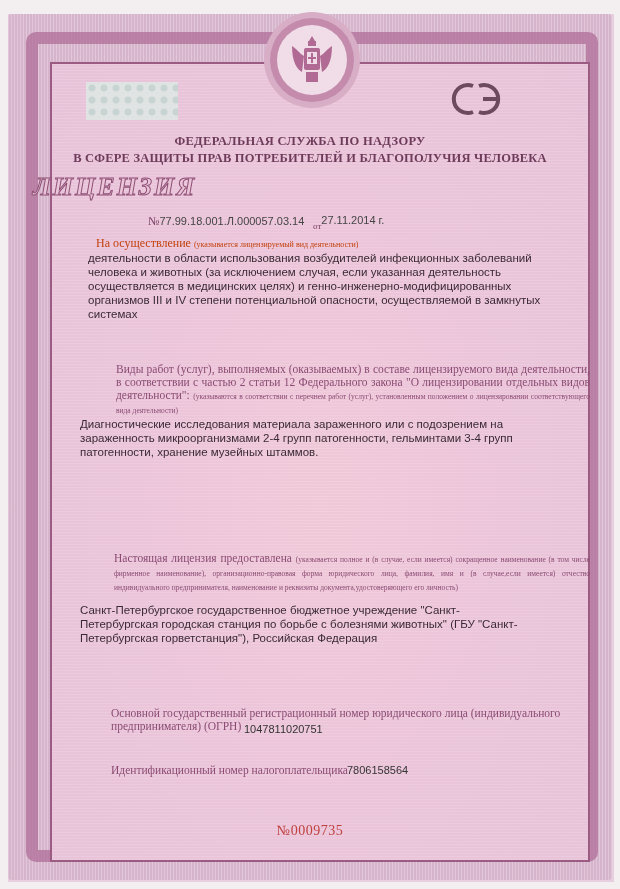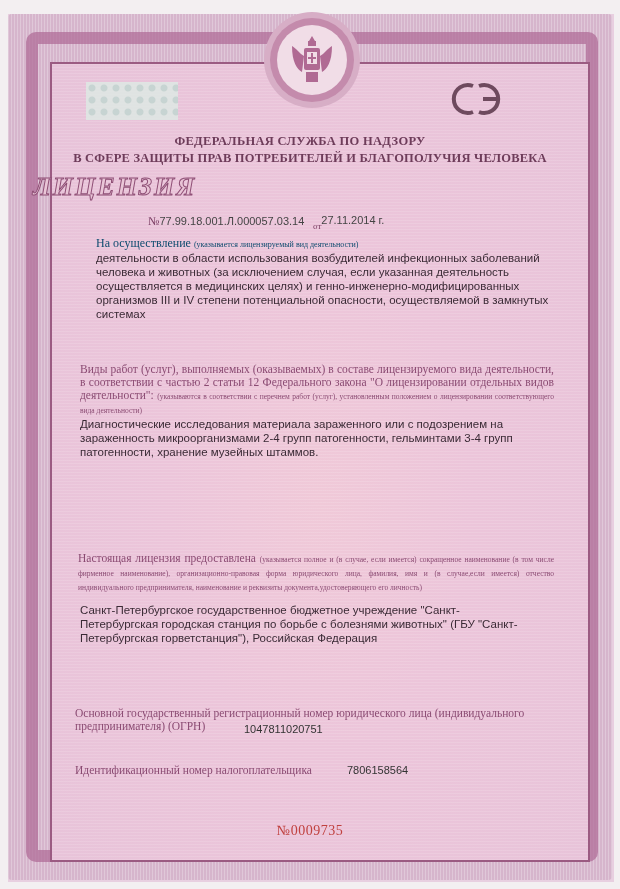--- a/index.html
+++ b/index.html
@@ -69,24 +69,24 @@
       color: #e9c5d7;
       -webkit-text-stroke: 1px #8f4f76;
       font-family: "Liberation Serif", serif;
       font-style: italic;
       margin-left: 33px;
     }
     .num { left: 148px; top: 214px; font-size: 11px; color: #444; }
     .num .sym { font-family: "Liberation Serif", serif; color: #7a3d63; font-size: 12px; }
     .from { left: 313px; top: 214px; font-size: 11px; color: #444; }
     .from .ot { font-family: "Liberation Serif", serif; font-size: 9px; color: #7a3d63; position: relative; top: 5px; margin-top: 8px; }
-    .lbl { font-family: "Liberation Serif", serif; color: #0c4a6e; font-size: 12px; }
+    .lbl { font-family: "Liberation Serif", serif; color: #c2410c; font-size: 12px; }
     .lbl small { font-size: 8px; }
     .body-text { color: #3a2a35; font-size: 11.5px; line-height: 14px; }
-    .small-serif { font-family: "Liberation Serif", serif; color: #8a4a72; font-size: 11.5px; line-height: 13px; text-align: justify; }
+    .small-serif { font-family: "Liberation Serif", serif; color: #8a4a72; font-size: 11.5px; line-height: 13px; text-align: justify; margin-left: 36px; }
     .small-serif small { font-size: 7.5px; }
     .value { color: #333; font-size: 11px; }
     .serial {
       position: absolute; left: 0; width: 620px; top: 823px; text-align: center;
       font-family: "Liberation Serif", serif; font-size: 14px; color: #c0413f; letter-spacing: 0.5px;
     }
   </style>
 </head>
 <body>
 
@@ -133,21 +133,21 @@
 <div class="text from">
   <span class="ot">от</span><span>27.11.2014 г.</span>
 </div>
 
 <div class="text" style="left:96px; top:236px; width:460px;">
   <div class="lbl">
     <span>На осуществление</span>
     <small>(указывается лицензируемый вид деятельности)</small>
   </div>
 </div>
-<div class="text body-text" style="left:96px; top:251px; width:470px;">деятельности в области использования возбудителей инфекционных заболеваний человека и животных (за исключением случая, если указанная деятельность осуществляется в медицинских целях) и генно-инженерно-модифицированных организмов III и IV степени потенциальной опасности, осуществляемой в замкнутых системах</div>
+<div class="text body-text" style="left:88px; top:251px; width:470px;">деятельности в области использования возбудителей инфекционных заболеваний человека и животных (за исключением случая, если указанная деятельность осуществляется в медицинских целях) и генно-инженерно-модифицированных организмов III и IV степени потенциальной опасности, осуществляемой в замкнутых системах</div>
 
 <div class="text small-serif" style="left:80px; top:363px; width:474px;">
   <span>Виды работ (услуг), выполняемых (оказываемых) в составе лицензируемого вида деятельности, в соответствии с частью 2 статьи 12 Федерального закона "О лицензировании отдельных видов деятельности":</span>
   <small>(указываются в соответствии с перечнем работ (услуг), установленным положением о лицензировании соответствующего вида деятельности)</small>
 </div>
 <div class="text body-text" style="left:80px; top:417px; width:474px;">Диагностические исследования материала зараженного или с подозрением на зараженность микроорганизмами 2-4 групп патогенности, гельминтами 3-4 групп патогенности, хранение музейных штаммов.</div>
 
 <div class="text small-serif" style="left:78px; top:552px; width:476px;">
   <span>Настоящая лицензия предоставлена</span>
   <small>(указывается полное и (в случае, если имеется) сокращенное наименование (в том числе фирменное наименование), организационно-правовая форма юридического лица, фамилия, имя и (в случае,если имеется) отчество индивидуального предпринимателя, наименование и реквизиты документа,удостоверяющего его личность)</small>

